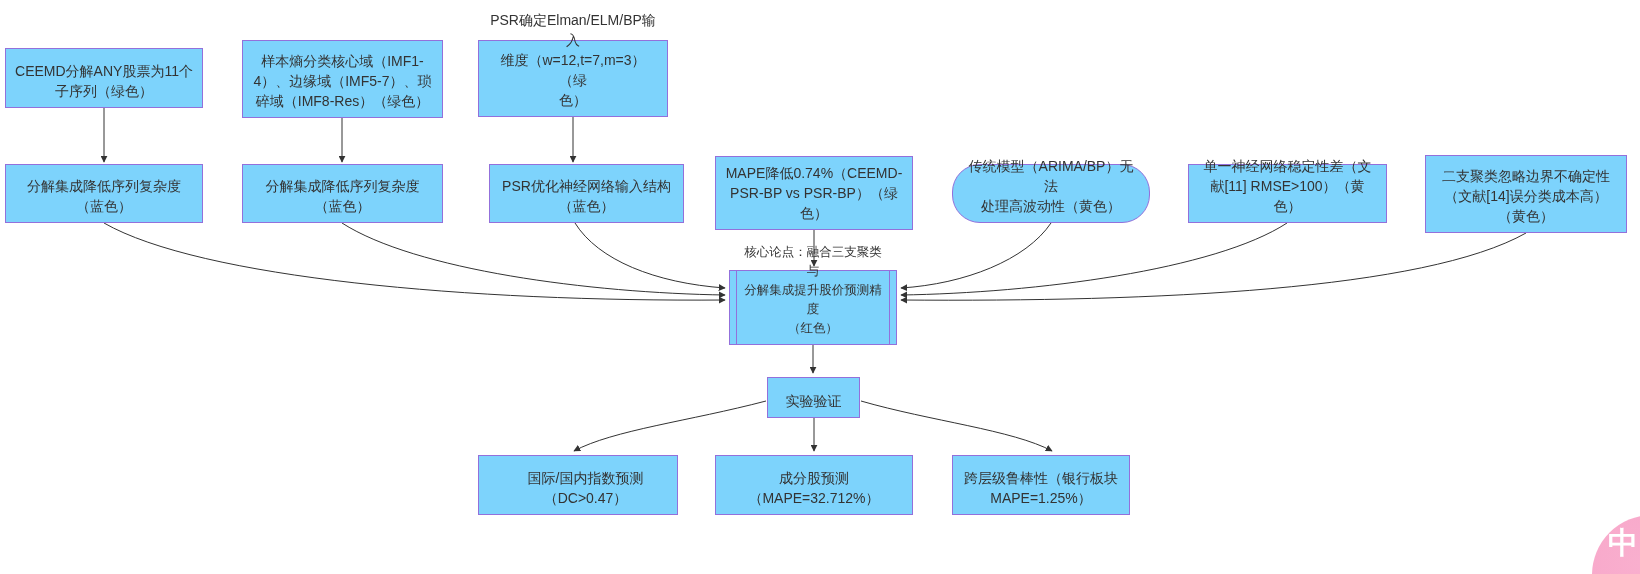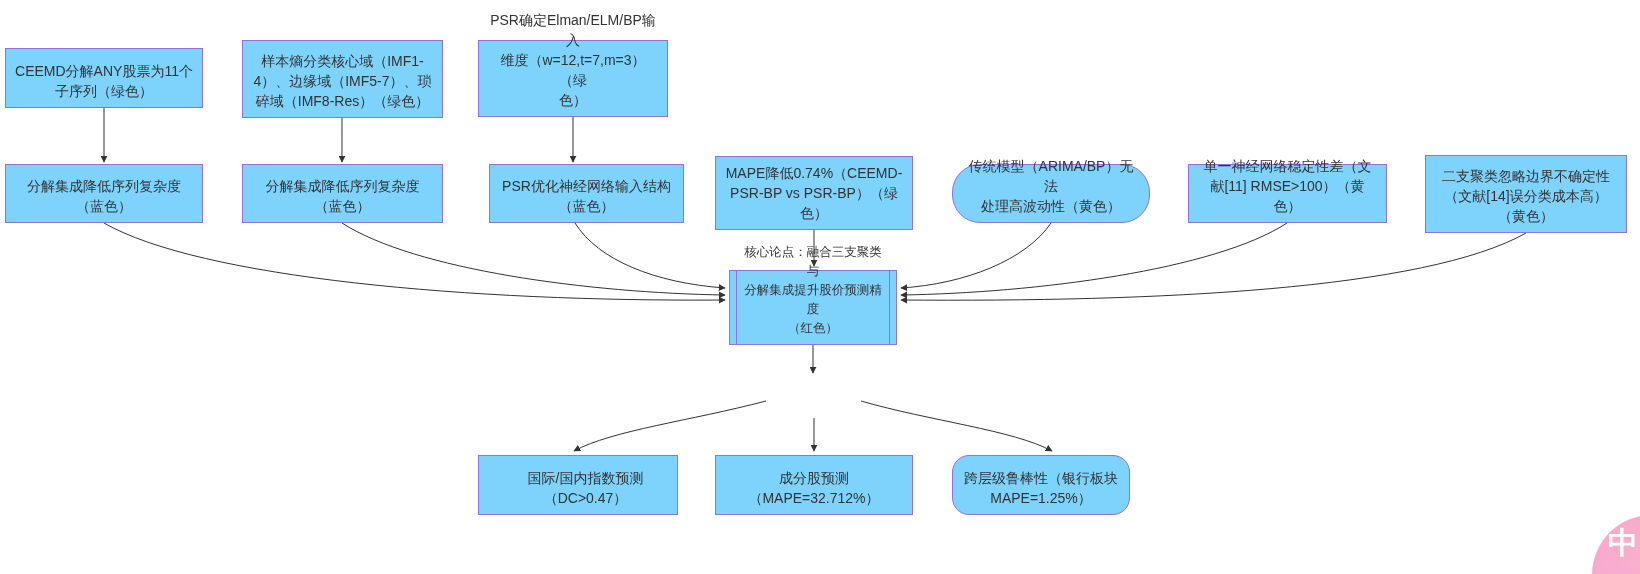--- a/index.html
+++ b/index.html
@@ -41,21 +41,21 @@
   .n-core::before,.n-core::after{
     content:"";position:absolute;top:0;bottom:0;width:1px;background:#9370DB;
   }
   .n-core::before{left:6px;}
   .n-core::after{right:6px;}
   
   .n-exp{left:767px;top:377px;width:93px;height:41px;}
   
   .n-c1{left:478px;top:455px;width:200px;height:60px;padding-left:24px;}
   .n-c2{left:715px;top:455px;width:198px;height:60px;}
-  .n-c3{left:952px;top:455px;width:178px;height:60px;border-radius:17px;}
+  .n-c3{left:952px;top:455px;width:178px;height:60px;}
   
   .fab{
     position:absolute;left:1592px;top:515px;width:120px;height:120px;
     border-radius:50%;
     background:radial-gradient(circle at 40% 40%, #f9afce 0%, #f8a9cb 55%, #fac3d9 100%);
     border:none;cursor:pointer;
   }
   .fab .g1{position:absolute;left:16px;top:8px;color:#ffffff;font-size:30px;font-weight:bold;}
   .fab .g2{position:absolute;left:46px;top:34px;color:#ffffff;font-size:32px;font-weight:bold;}
 </style>
@@ -136,20 +136,23 @@
 （文献[14]误分类成本高）
 （黄色）</span>
   </div>
 
   <div class="node n-core">
     <span class="lbl">核心论点：融合三支聚类与
 分解集成提升股价预测精度
 （红色）</span>
   </div>
 
+  <div class="node n-exp">
+    <span class="lbl">实验验证</span>
+  </div>
 
   <div class="node n-c1">
     <span class="lbl">国际/国内指数预测
 （DC&gt;0.47）</span>
   </div>
   <div class="node n-c2">
     <span class="lbl">成分股预测
 （MAPE=32.712%）</span>
   </div>
   <div class="node n-c3">

